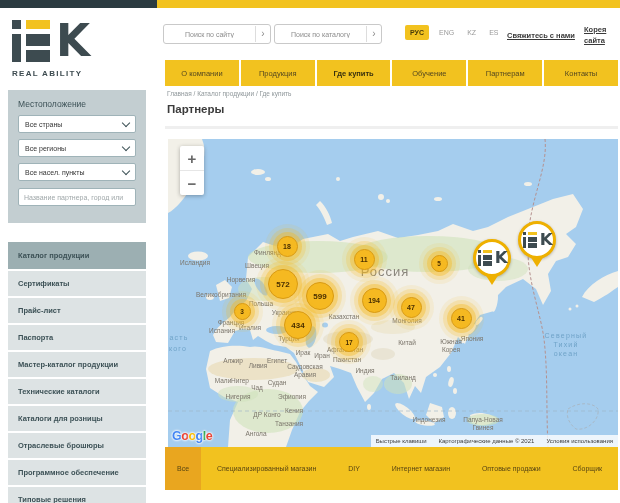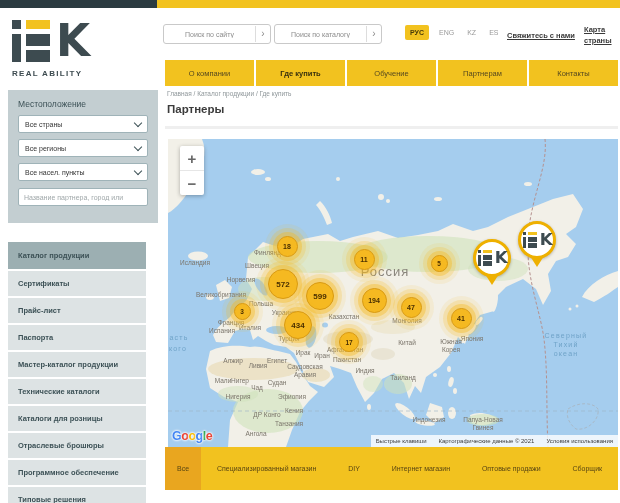--- a/index.html
+++ b/index.html
@@ -34,21 +34,21 @@
   
   .nav{position:absolute;left:165px;top:60px;width:453px;height:26px;display:flex;gap:2px;border-radius:10px;}
   .nav-item{flex:1;background:#f2c21f;color:#55481f;font-size:7.5px;display:flex;align-items:center;justify-content:center;cursor:pointer;}
   .nav-item.active{font-weight:bold;color:#38300e;}
 
   .breadcrumb{position:absolute;left:167px;top:90px;font-size:6.5px;color:#8f979a;}
   .page-title{position:absolute;left:167px;top:103px;font-size:11.5px;font-weight:bold;color:#3c3c3c;}
   .title-divider{position:absolute;left:165px;top:126px;width:453px;height:3px;background:#efefef;}
 
   
-  .sidebar-panel{position:absolute;left:8px;top:90px;width:150px;height:133px;background:#c3ced1;}
+  .sidebar-panel{position:absolute;left:8px;top:90px;width:138px;height:133px;background:#c3ced1;}
   .panel-title{font-size:8.5px;color:#3c5156;padding:9px 0 0 10px;}
   .sel{position:relative;margin:6px 10px 0;background:#fff;border:1px solid #9fb3b8;border-radius:2px;height:16px;display:flex;align-items:center;font-size:7px;color:#333;padding:0 6px;cursor:pointer;}
   .chev{position:absolute;right:6px;top:4px;width:5px;height:5px;border-right:1.5px solid #3c5156;border-bottom:1.5px solid #3c5156;transform:rotate(45deg);}
   .panel-input{margin:7px 10px 0;height:16px;background:#fff;border:1px solid #9fb3b8;border-radius:2px;display:flex;}
   .panel-input input{border:0;outline:0;flex:1;min-width:0;font-size:7px;color:#333;padding:0 5px;background:transparent;font-family:inherit;}
   .panel-input input::placeholder{color:#a0a8aa;}
   .side-menu{position:absolute;left:8px;top:242px;width:138px;}
   .menu-item{height:25px;background:#dde3e4;margin-bottom:2px;display:flex;align-items:center;padding-left:10px;font-size:7.5px;font-weight:bold;color:#3c5156;cursor:pointer;}
   .menu-item.active{background:#9cafb2;height:27px;}
   .menu-item.partial{height:5px;}
@@ -104,24 +104,25 @@
     <span class="go">›</span>
   </div>
 
   <div class="langs" id="langs">
       <span class="lang active">РУС</span>
       <span class="lang">ENG</span>
       <span class="lang">KZ</span>
       <span class="lang">ES</span>
     </div>
   <div class="hlink" id="contact-link">Свяжитесь с нами</div>
-  <div class="hlink" id="sitemap-link">Карта страны</div>
+  <div class="hlink" id="sitemap-link">Корея сайта</div>
 
   <div class="nav" id="main-nav">
       <div class="nav-item">О компании</div>
+      <div class="nav-item">Продукция</div>
       <div class="nav-item active">Где купить</div>
       <div class="nav-item">Обучение</div>
       <div class="nav-item">Партнерам</div>
       <div class="nav-item">Контакты</div>
     </div>
 
   <div class="breadcrumb">Главная / Каталог продукции / Где купить</div>
   <div class="page-title">Партнеры</div>
   <div class="title-divider"></div>
 

